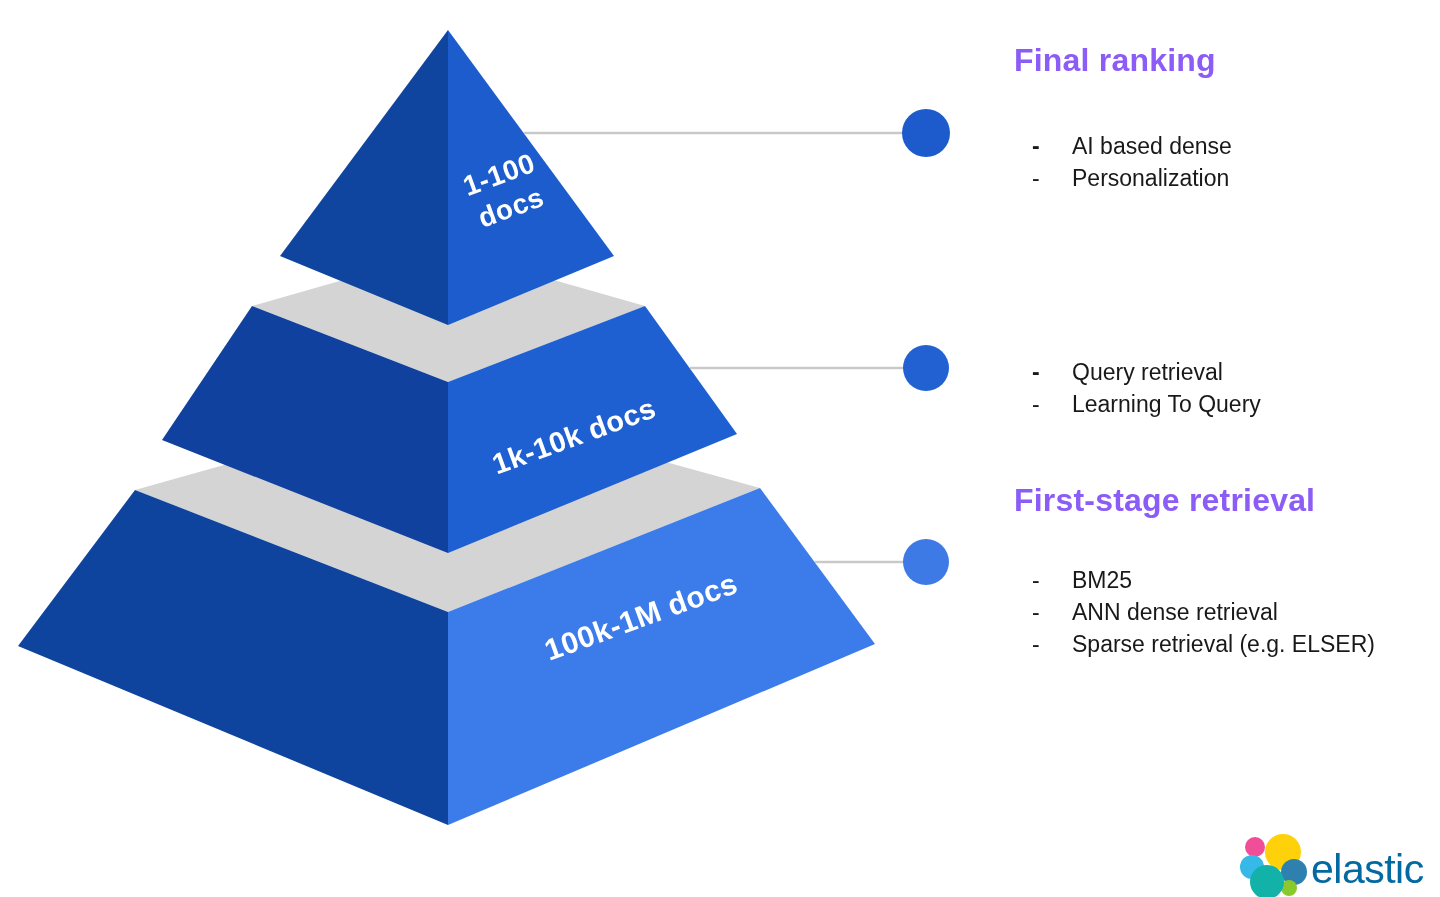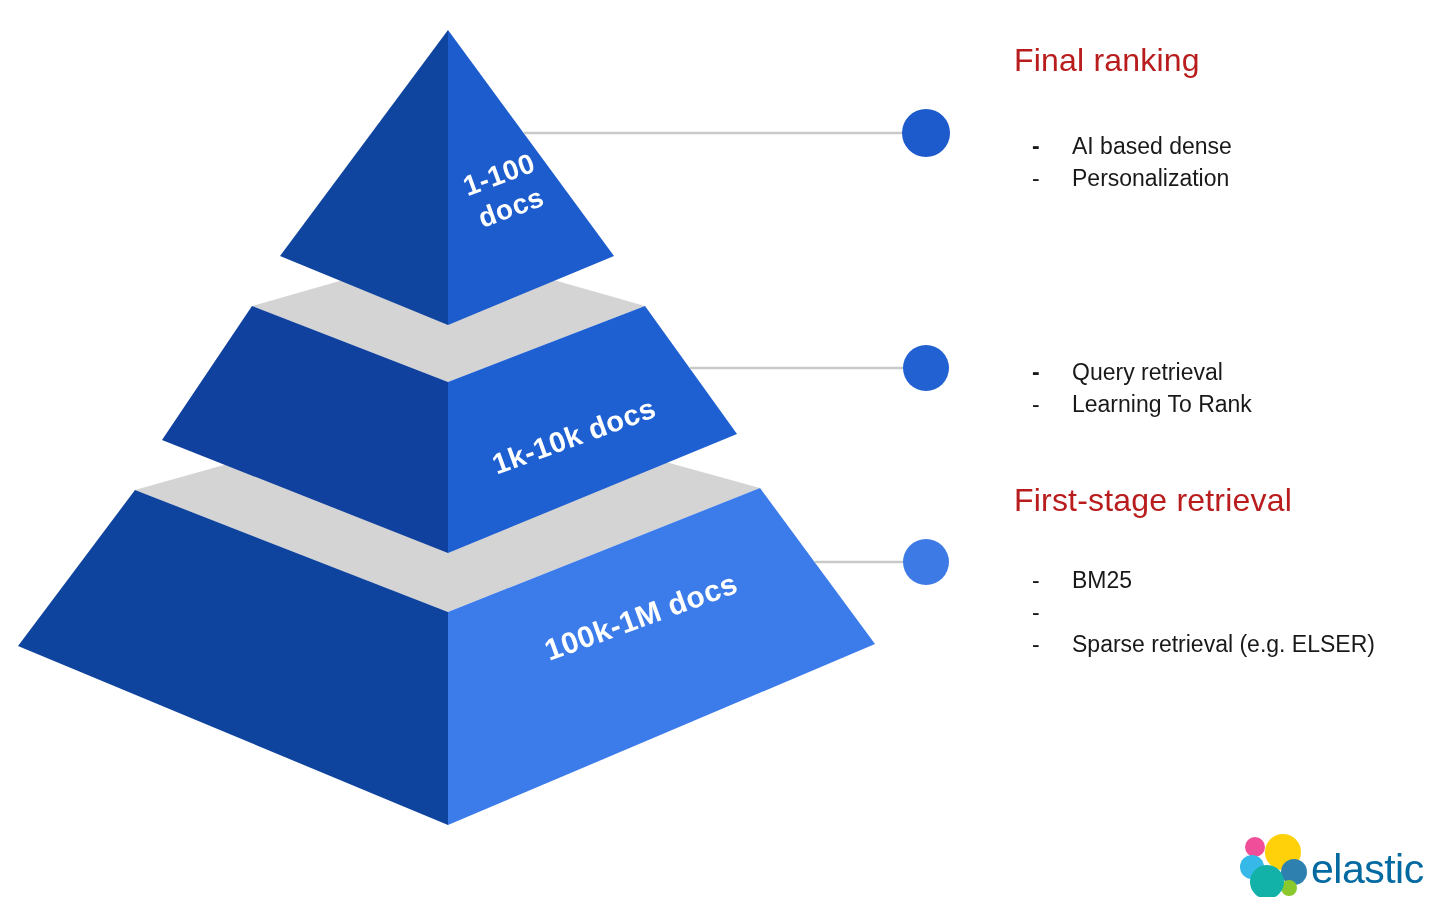--- a/index.html
+++ b/index.html
@@ -16,21 +16,21 @@
     transform:rotate(-20deg);transform-origin:50% 50%;
     letter-spacing:0.5px;line-height:1.25;
   }
   .tier-label.top{left:446px;top:156px;width:118px;font-size:28px;}
   .tier-label.mid{left:474px;top:418px;width:200px;font-size:29px;white-space:nowrap;}
   .tier-label.bottom{left:526px;top:598px;width:230px;font-size:30px;white-space:nowrap;}
 
   
   .section{position:absolute;left:1014px;width:420px;}
   .section h2{
-    margin:0;font-size:32px;font-weight:normal;color:#b91c1c;line-height:40px;
+    margin:0;font-size:32px;font-weight:bold;color:#8b5cf6;line-height:40px;
     letter-spacing:0.2px;
   }
   .bullet-list{position:absolute;left:1032px;width:400px;margin:0;padding:0;list-style:none;}
   .bullet-list li{
     display:flex;align-items:baseline;font-size:23px;color:#191919;line-height:32px;
   }
   .bullet-list .dash{width:40px;flex:0 0 40px;text-align:left;}
   .bullet-list .dash.bold{font-weight:bold;}
 
   
@@ -95,34 +95,35 @@
     </li>
   </ul>
 
   <ul class="bullet-list" style="top:356px">
     <li>
       <span class="dash bold">-</span>
       <span>Query retrieval</span>
     </li>
     <li>
       <span class="dash">-</span>
-      <span>Learning To Rank</span>
+      <span>Learning To Query</span>
     </li>
   </ul>
 
   <div class="section" style="top:480px">
     <h2>First-stage retrieval</h2>
   </div>
   <ul class="bullet-list" style="top:564px">
     <li>
       <span class="dash">-</span>
       <span>BM25</span>
     </li>
     <li>
       <span class="dash">-</span>
+      <span>ANN dense retrieval</span>
     </li>
     <li>
       <span class="dash">-</span>
       <span>Sparse retrieval (e.g. ELSER)</span>
     </li>
   </ul>
 
   <div class="logo-text">elastic</div>
 
 </div>

